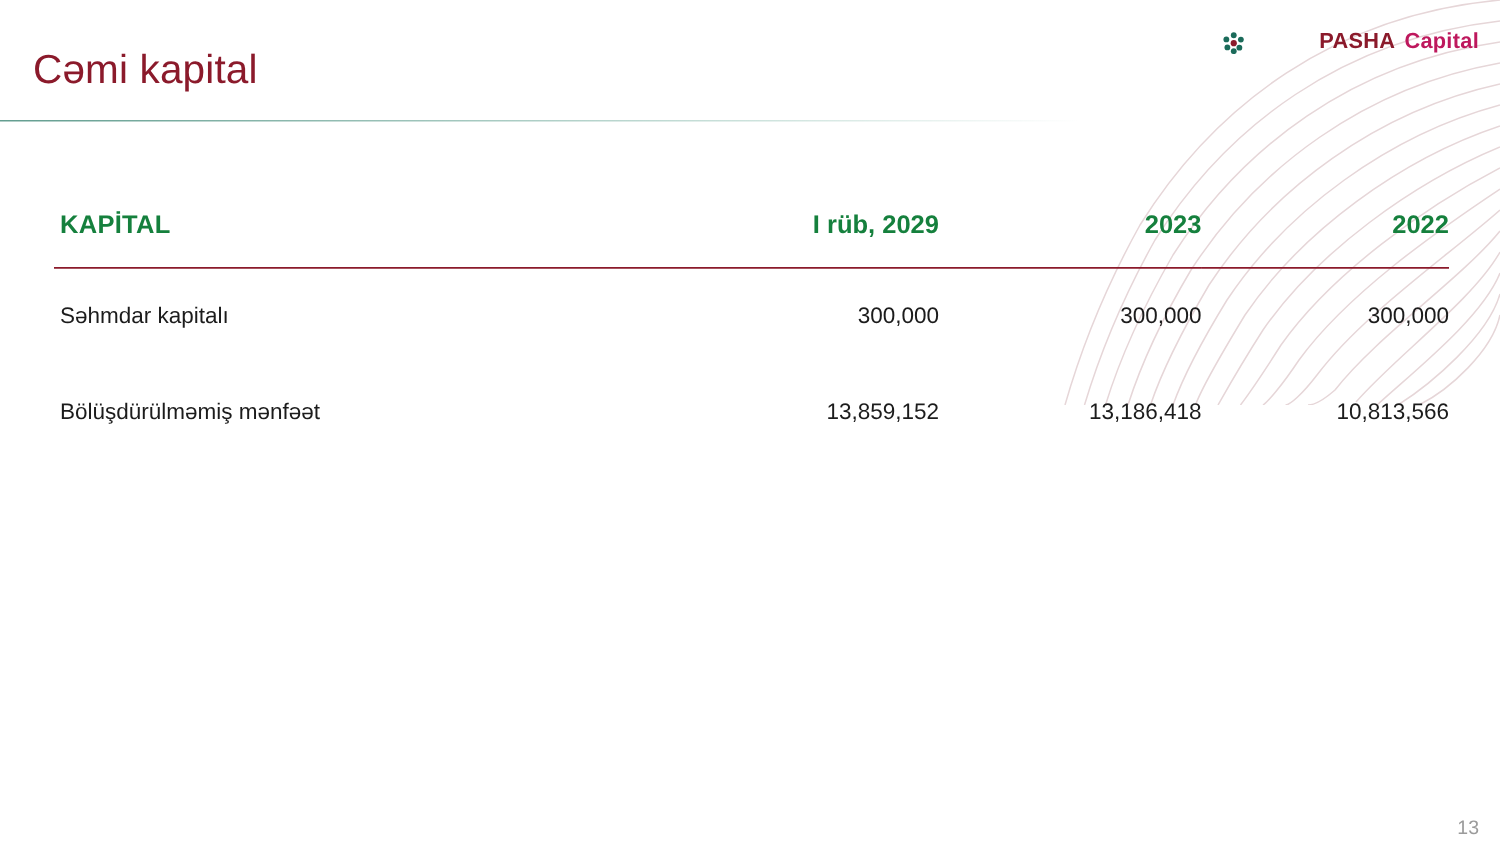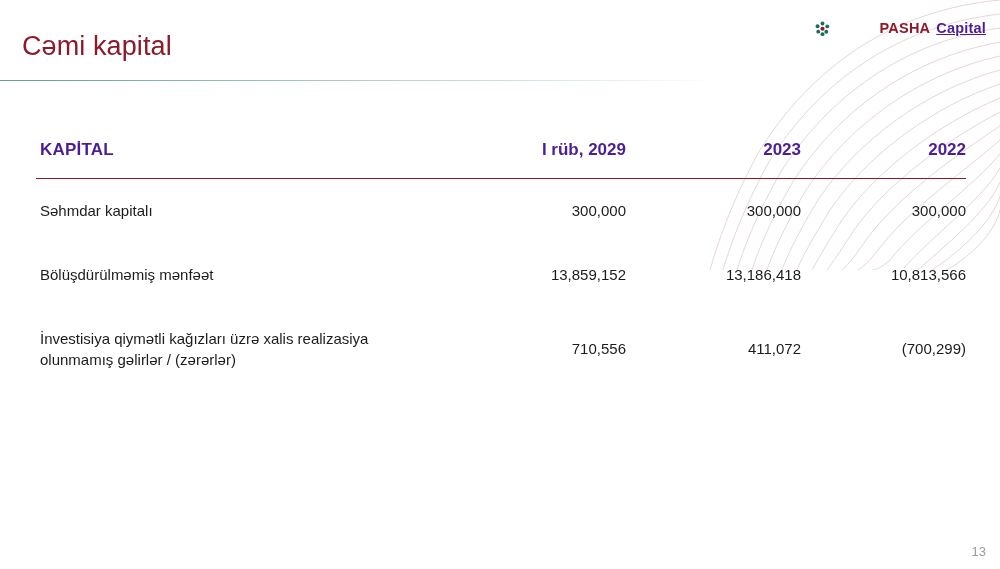--- a/index.html
+++ b/index.html
@@ -50,22 +50,21 @@
     width: 15px;
     height: 15px;
     position: relative;
     display: inline-block;
   }
   .logo-text-pasha {
     color: #8b1a2b;
     margin-left: 44px;
   }
   .logo-text-capital {
-    color: #4c1d95;
-    text-decoration: underline;
+    color: #be185d;
   }
   
   .title {
     position: absolute;
     left: 22px;
     top: 31px;
     font-size: 27px;
     color: #8b1a2b;
     font-weight: normal;
     letter-spacing: 0.1px;
@@ -92,21 +91,21 @@
     table-layout: fixed;
   }
   table.fin col.c-label { width: 400px; }
   table.fin col.c-v1 { width: 190px; }
   table.fin col.c-v2 { width: 175px; }
   table.fin col.c-v3 { width: 165px; }
 
   table.fin thead th {
     font-size: 17px;
     font-weight: bold;
-    color: #4c1d95;
+    color: #15803d;
     padding: 0 0 18px 0;
     text-align: right;
     vertical-align: bottom;
   }
   table.fin thead th.label-head {
     text-align: left;
     padding-left: 4px;
     letter-spacing: 0.2px;
   }
   table.fin thead tr {
@@ -218,25 +217,19 @@
           <td>300,000</td>
           <td>300,000</td>
           <td>300,000</td>
         </tr>
         <tr>
           <td class="label">Bölüşdürülməmiş mənfəət</td>
           <td>13,859,152</td>
           <td>13,186,418</td>
           <td>10,813,566</td>
         </tr>
-        <tr>
-          <td class="label">İnvestisiya qiymətli kağızları üzrə xalis realizasiya olunmamış gəlirlər / (zərərlər)</td>
-          <td>710,556</td>
-          <td>411,072</td>
-          <td>(700,299)</td>
-        </tr>
       </tbody>
     </table>
   </div>
 
   <div class="page-number">13</div>
 
 </div>
 
 </body></html>

